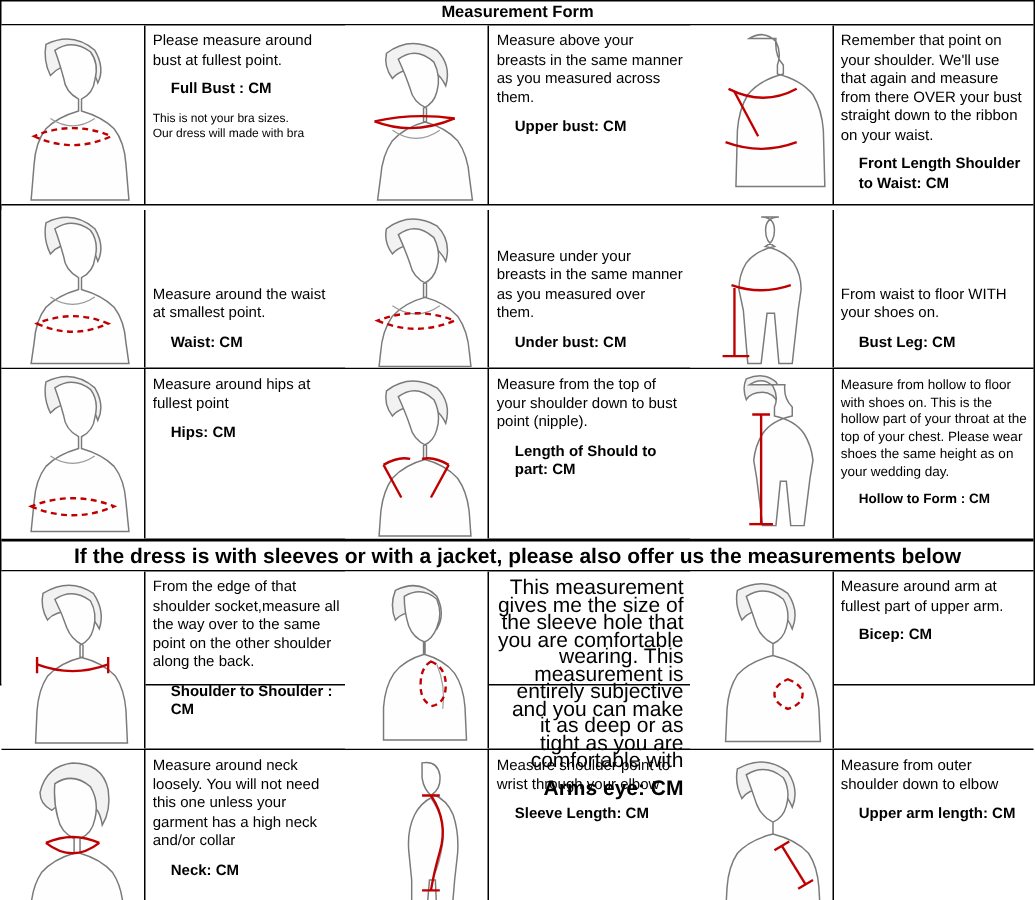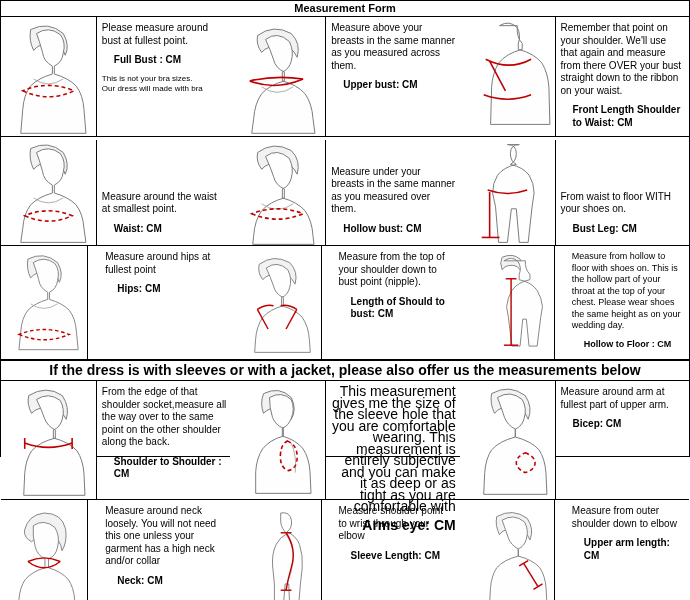--- a/index.html
+++ b/index.html
@@ -19,21 +19,21 @@
   .title{
     text-align:center;
     font-size:11px;
     font-weight:bold;
     padding:1px 0 2px 0;
     border-bottom:1px solid #000;
     line-height:12px;
   }
   .grid{display:flex;flex-direction:column;}
   .row{display:flex;border-bottom:1px solid #000;}
-  .row:last-child{border-bottom:none;gap:12px;}
+  .row:last-child{border-bottom:none;}
   .cell{
     box-sizing:border-box;
     border-right:1px solid #000;
     position:relative;
     overflow:hidden;
   }
   .cell:last-child{border-right:none;}
   .fig{
     width:100px;
     display:flex;align-items:center;justify-content:center;
@@ -131,21 +131,21 @@
       <div class="cell fig">
         <svg width="96" height="105" viewBox="0 0 96 105">
           <path class="hair" d="M28 12 q16 -12 34 -2 q10 10 6 24 q-6 -12 -16 -12 q-14 0 -20 7 q-6 -8 -4 -17z"></path>
           <path class="body-line" d="M36 16 q12 -9 24 2 q5 10 2 20 q-2 8 -9 11 l0 9 q15 4 23 13 q7 10 8 25 l1 9 l-62 0 l1 -9 q1 -15 8 -25 q8 -9 23 -13 l0 -9 q-9 -4 -11 -13 q-3 -9 -8 -20z"></path>
           <path class="thin" d="M32 64 q16 11 32 0"></path>
           <path class="measure-d" d="M22 74 q26 11 52 0 q-26 -10 -52 0z"></path>
         </svg>
       </div>
       <div class="txt">
         <p>Measure under your breasts in the same manner as you measured over them.</p>
-        <p class="lbl">Hollow bust:  CM</p>
+        <p class="lbl">Under bust:  CM</p>
       </div>
       <div class="cell fig">
         <svg width="96" height="105" viewBox="0 0 96 105">
           <path class="body-line" d="M48 4 q9 0 9 9 q0 8 -6 11 q13 3 19 11 q5 8 5 18 l-2 14 l-4 36 l-9 0 l-3 -34 l-5 0 l-4 34 l-9 0 l-3 -36 l-3 -14 q0 -10 5 -18 q6 -8 19 -11 q-6 -3 -6 -11 q0 -9 9 -9z"></path>
           <path class="measure" d="M28 50 q20 7 40 0"></path>
           <path class="measure" d="M30 52 L30 98"></path>
           <path class="measure" d="M22 98 L40 98"></path>
         </svg>
       </div>
       <div class="txt">
@@ -172,34 +172,34 @@
           <path class="hair" d="M28 12 q16 -12 34 -2 q10 10 6 24 q-6 -12 -16 -12 q-14 0 -20 7 q-6 -8 -4 -17z"></path>
           <path class="body-line" d="M36 16 q12 -9 24 2 q5 10 2 20 q-2 8 -9 11 l0 9 q15 4 23 13 q7 10 8 25 l1 14 l-62 0 l1 -14 q1 -15 8 -25 q8 -9 23 -13 l0 -9 q-9 -4 -11 -13 q-3 -9 -8 -20z"></path>
           <path class="measure" d="M26 62 L38 84"></path>
           <path class="measure" d="M70 62 L58 84"></path>
           <path class="measure" d="M26 62 q10 -6 18 -4"></path>
           <path class="measure" d="M70 62 q-10 -6 -18 -4"></path>
         </svg>
       </div>
       <div class="txt">
         <p>Measure from the top of your shoulder down to bust point (nipple).</p>
-        <p class="lbl">Length of Should to bust:  CM</p>
+        <p class="lbl">Length of Should to part:  CM</p>
       </div>
       <div class="cell fig">
         <svg width="96" height="110" viewBox="0 0 96 110">
           <path class="hair" d="M38 4 q12 -5 20 2 q5 8 2 15 q-4 -8 -11 -8 q-8 0 -11 5 q-3 -8 0 -14z"></path>
           <path class="body-line" d="M40 8 q9 -6 16 1 q4 7 1 14 l0 6 q14 3 20 12 q5 8 6 18 l-2 12 l-4 32 l-9 0 l-3 -30 l-4 0 l-3 30 l-9 0 l-4 -32 l-2 -12 q1 -10 6 -18 q6 -9 20 -12 l0 -6 q-6 -6 -5 -15z"></path>
           <path class="measure" d="M48 28 L48 102"></path>
           <path class="measure" d="M42 28 L54 28"></path>
           <path class="measure" d="M40 102 L56 102"></path>
         </svg>
       </div>
       <div class="txt" style="font-size:9px;line-height:11.5px;">
         <p>Measure from hollow to floor with shoes on. This is the hollow part of your throat at the top of your chest. Please wear shoes the same height as on your wedding day.</p>
-        <p class="lbl">Hollow to Floor :  CM</p>
+        <p class="lbl">Hollow to Form :  CM</p>
       </div>
     </div>
   </div>
 
   <div class="banner">If the dress is with sleeves or with a jacket, please also offer us the measurements below</div>
 
   <div class="grid">
 
     <div class="row" style="height:118px;">
       <div class="cell fig">

